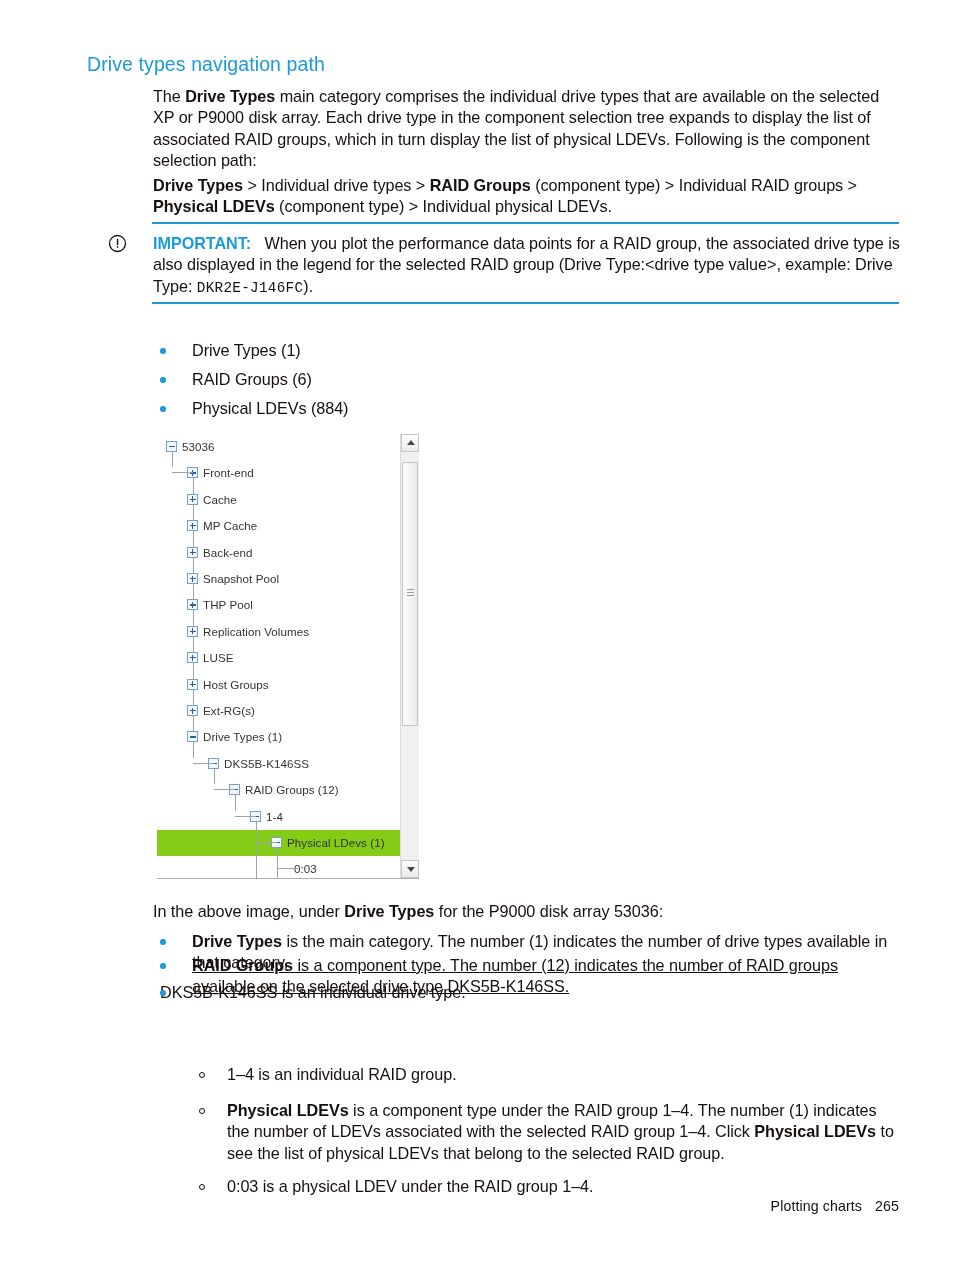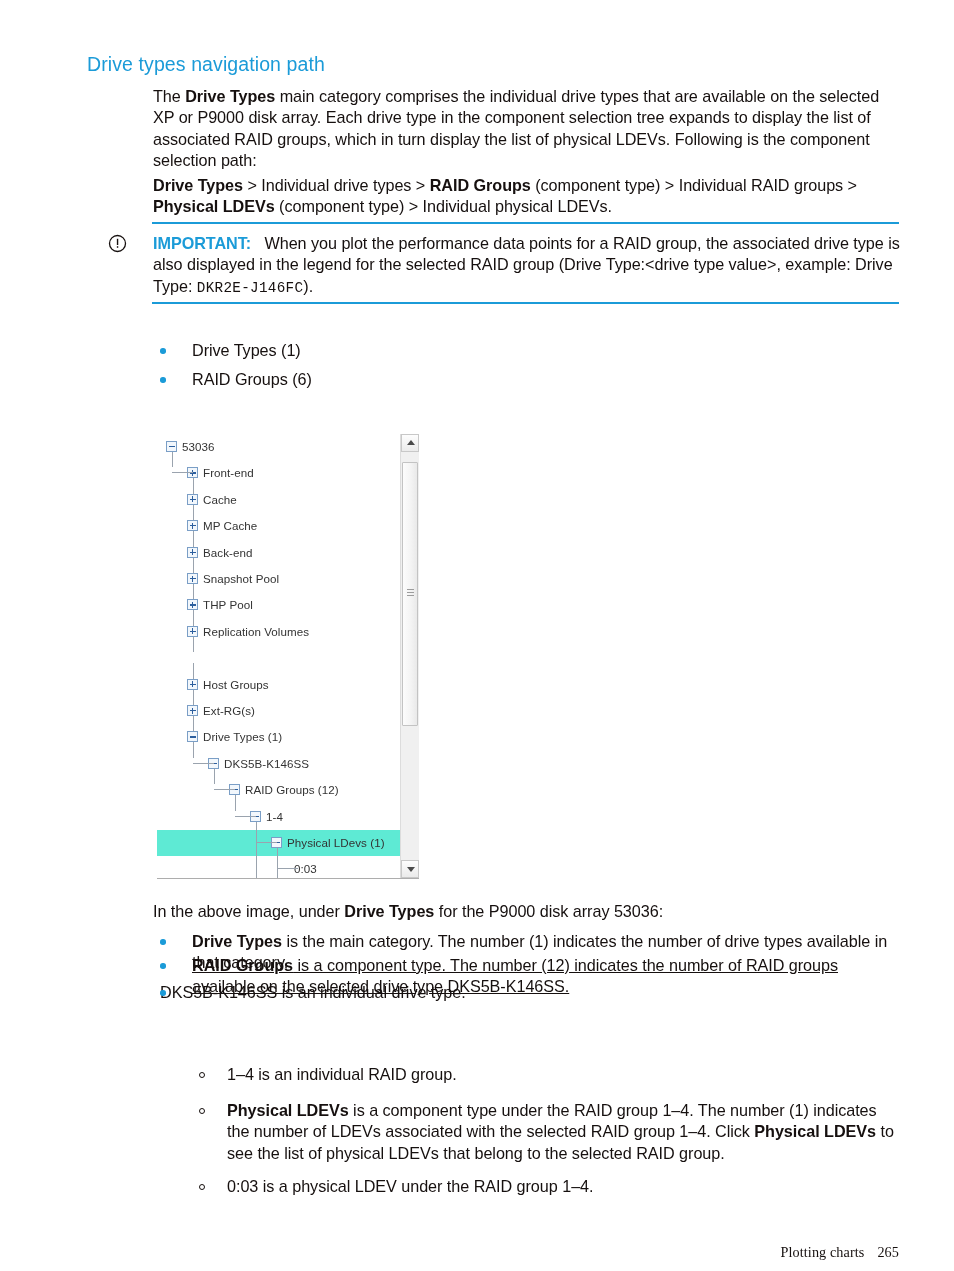--- a/index.html
+++ b/index.html
@@ -124,21 +124,21 @@
     height: 444px;
     overflow: hidden;
   }
   .tree-row {
     position: absolute;
     left: 0;
     width: 243px;
     height: 26.4px;
     white-space: nowrap;
   }
-  .tree-row.selected { background: #5eead4; }
+  .tree-row.selected { background: #84cc16; }
   .tree-label {
     position: absolute;
     top: 6px;
     font-size: 11.6px;
     color: #333333;
     letter-spacing: 0.05px;
   }
   .expander {
     position: absolute;
     top: 7px;
@@ -230,26 +230,25 @@
     display: block;
     height: 1px;
     margin-bottom: 2px;
     background: #9c9c9c;
   }
 
   
   .footer {
     position: absolute;
     right: 55px;
-    top: 1244px;
+    top: 1198px;
     font-size: 14.2px;
     color: #16100f;
     white-space: nowrap;
     letter-spacing: 0.1px;
-    font-family: Liberation Serif, serif;
   }
   .footer .pg { margin-left: 13px; }
 </style>
 </head>
 <body>
 
 <div class="page">
 
   <div class="h1">Drive types navigation path</div>
 
@@ -279,20 +278,24 @@
 
 
   <div class="bullet-row" style="left:160px; top:340px; width:600px;">
     <span class="bullet-dot"></span>
     <span class="bullet-text" style="margin-left:32px;">Drive Types (1)</span>
   </div>
   <div class="bullet-row" style="left:160px; top:369px; width:600px;">
     <span class="bullet-dot"></span>
     <span class="bullet-text" style="margin-left:32px;">RAID Groups (6)</span>
   </div>
+  <div class="bullet-row" style="left:160px; top:398px; width:600px;">
+    <span class="bullet-dot"></span>
+    <span class="bullet-text" style="margin-left:32px;">Physical LDEVs (884)</span>
+  </div>
 
   <div class="tree-panel">
     <div class="tree-viewport" id="tree-viewport">
         <div class="tree-row" style="top: 0px;">
           <span class="expander" style="left: 9px;"></span>
           <span class="tree-label" style="left: 25px;">53036</span>
         </div>
         <div class="tree-row" style="top: 52.8px;">
           <span class="expander plus" style="left: 30px;"></span>
           <span class="tree-label" style="left: 46px;">Cache</span>
@@ -313,20 +316,24 @@
           <span class="expander plus" style="left: 30px;"></span>
           <span class="tree-label" style="left: 46px;">Snapshot Pool</span>
         </div>
         <div class="tree-row" style="top: 158.4px;">
           <span class="expander plus" style="left: 30px;"></span>
           <span class="tree-label" style="left: 46px;">THP Pool</span>
         </div>
         <div class="tree-row" style="top: 184.8px;">
           <span class="expander plus" style="left: 30px;"></span>
           <span class="tree-label" style="left: 46px;">Replication Volumes</span>
+        </div>
+        <div class="tree-row" style="top: 211.2px;">
+          <span class="expander plus" style="left: 30px;"></span>
+          <span class="tree-label" style="left: 46px;">LUSE</span>
         </div>
         <div class="tree-row" style="top: 237.6px;">
           <span class="expander plus" style="left: 30px;"></span>
           <span class="tree-label" style="left: 46px;">Host Groups</span>
         </div>
         <div class="tree-row" style="top: 264px;">
           <span class="expander plus" style="left: 30px;"></span>
           <span class="tree-label" style="left: 46px;">Ext-RG(s)</span>
         </div>
         <div class="tree-row" style="top: 290.4px;">

